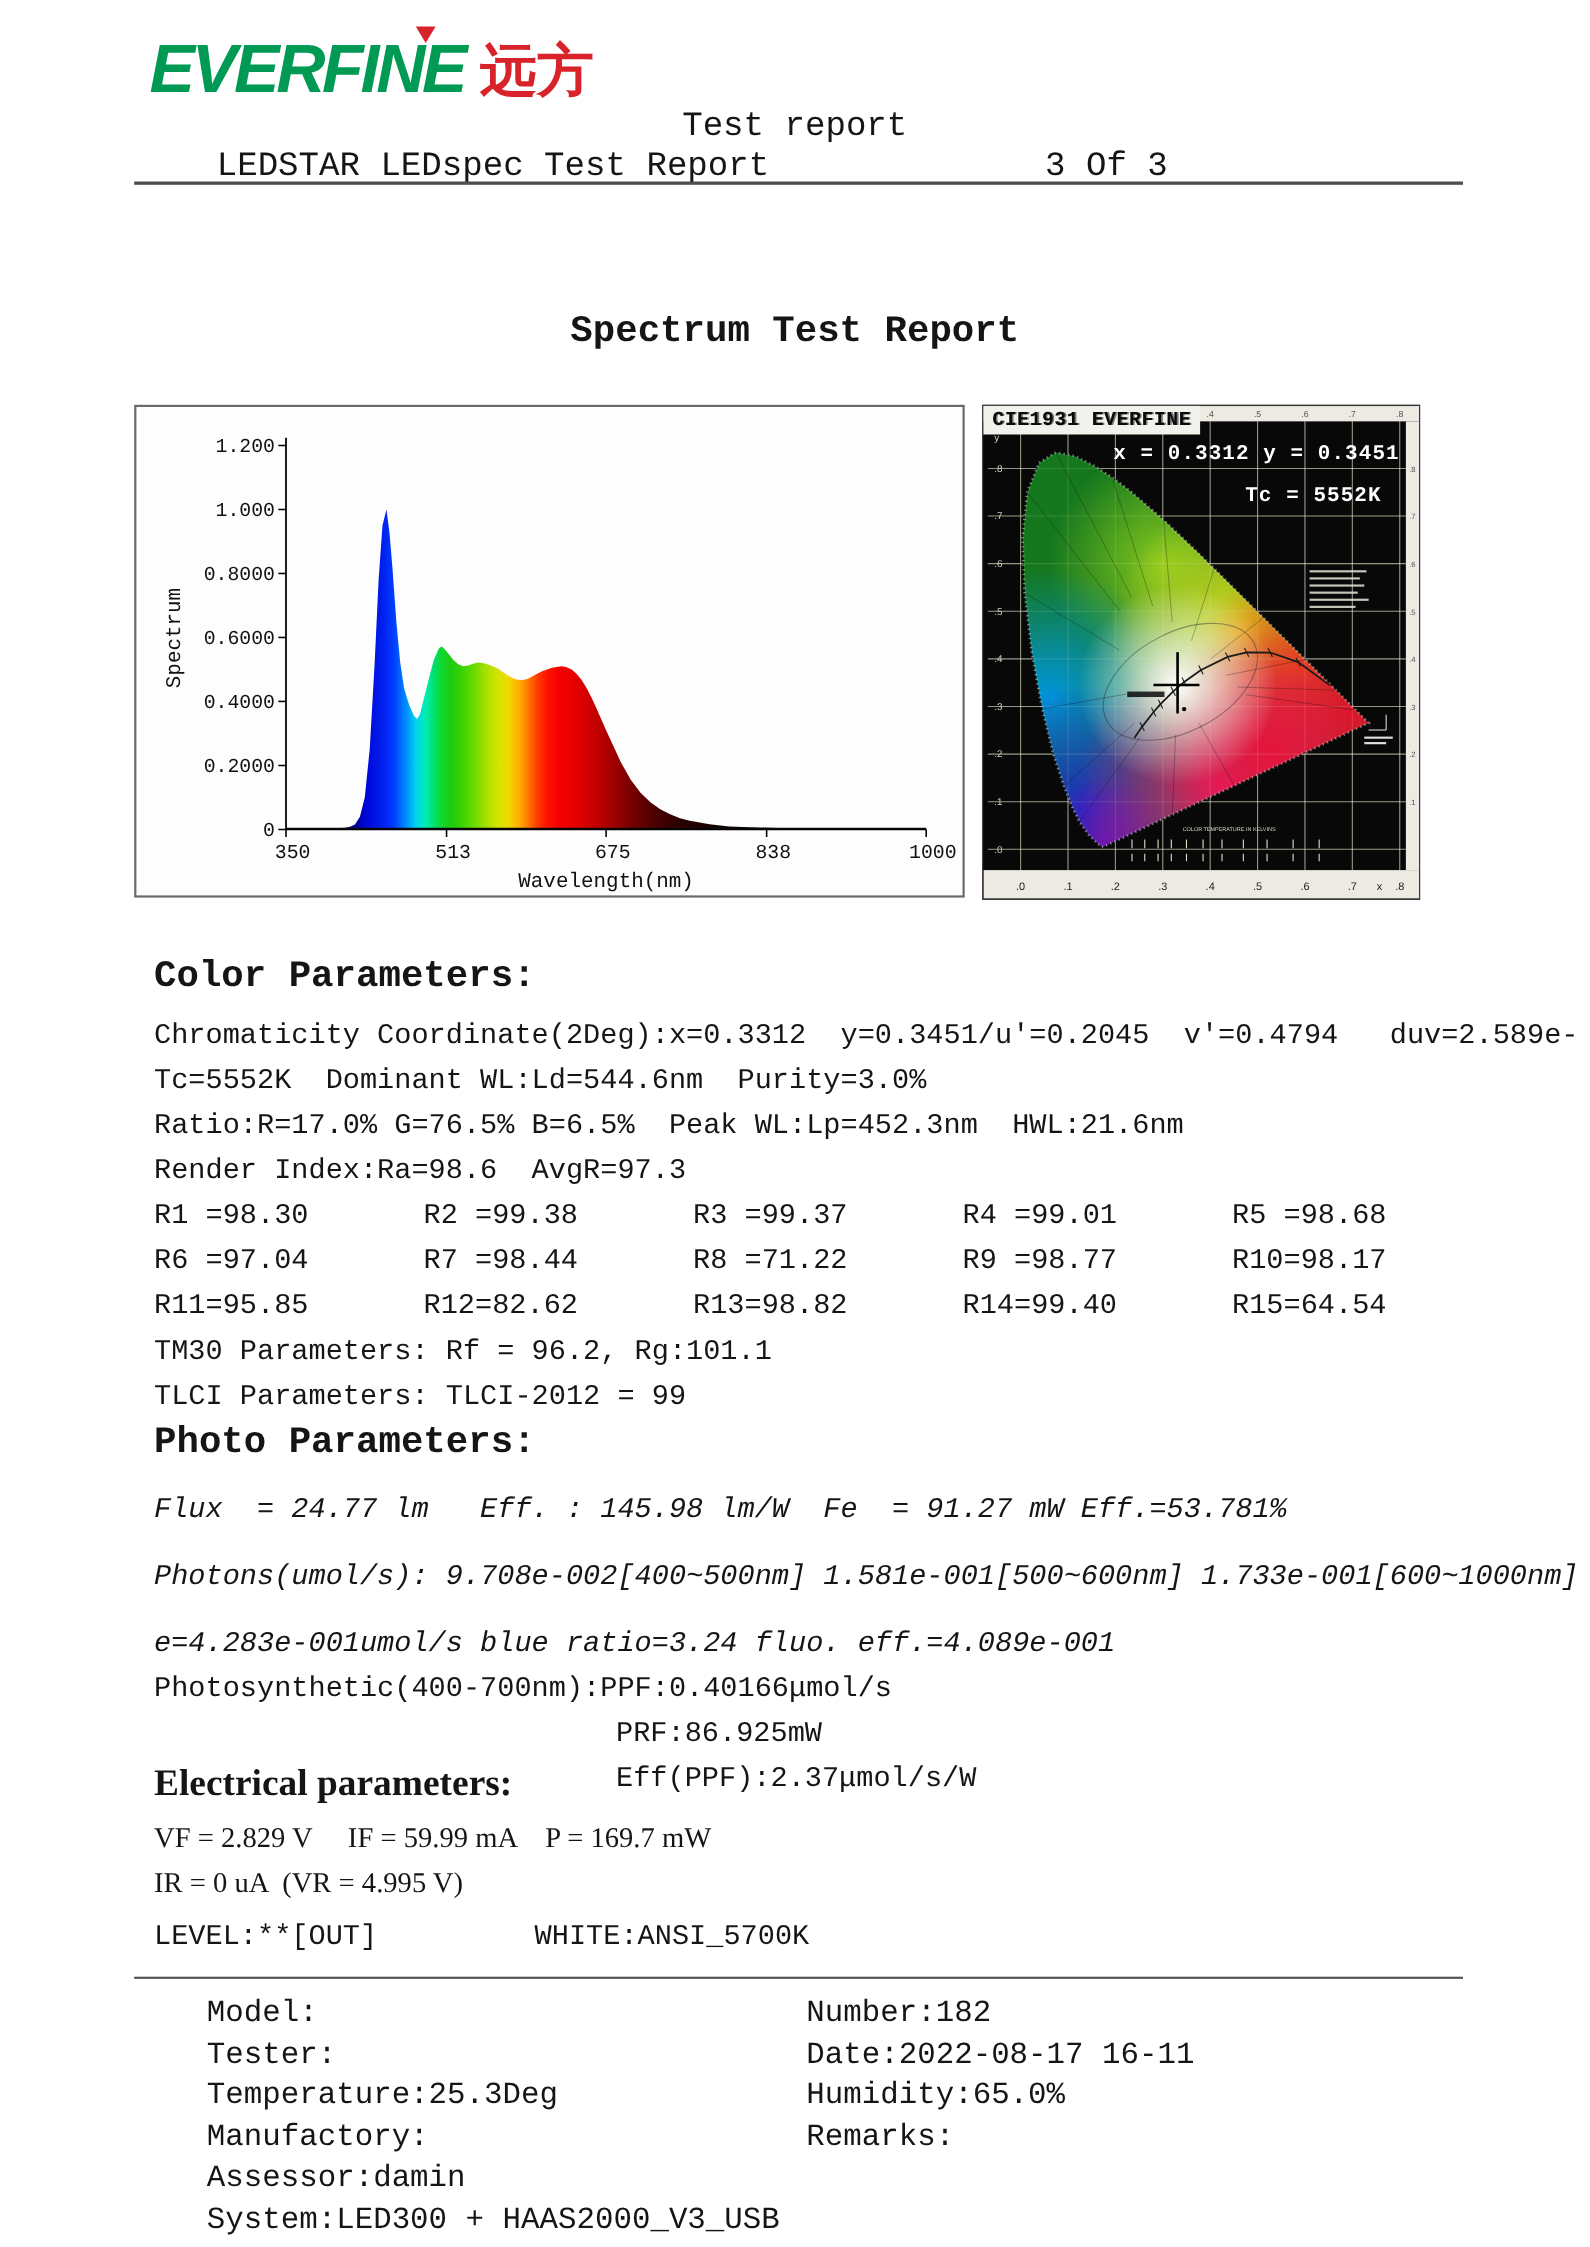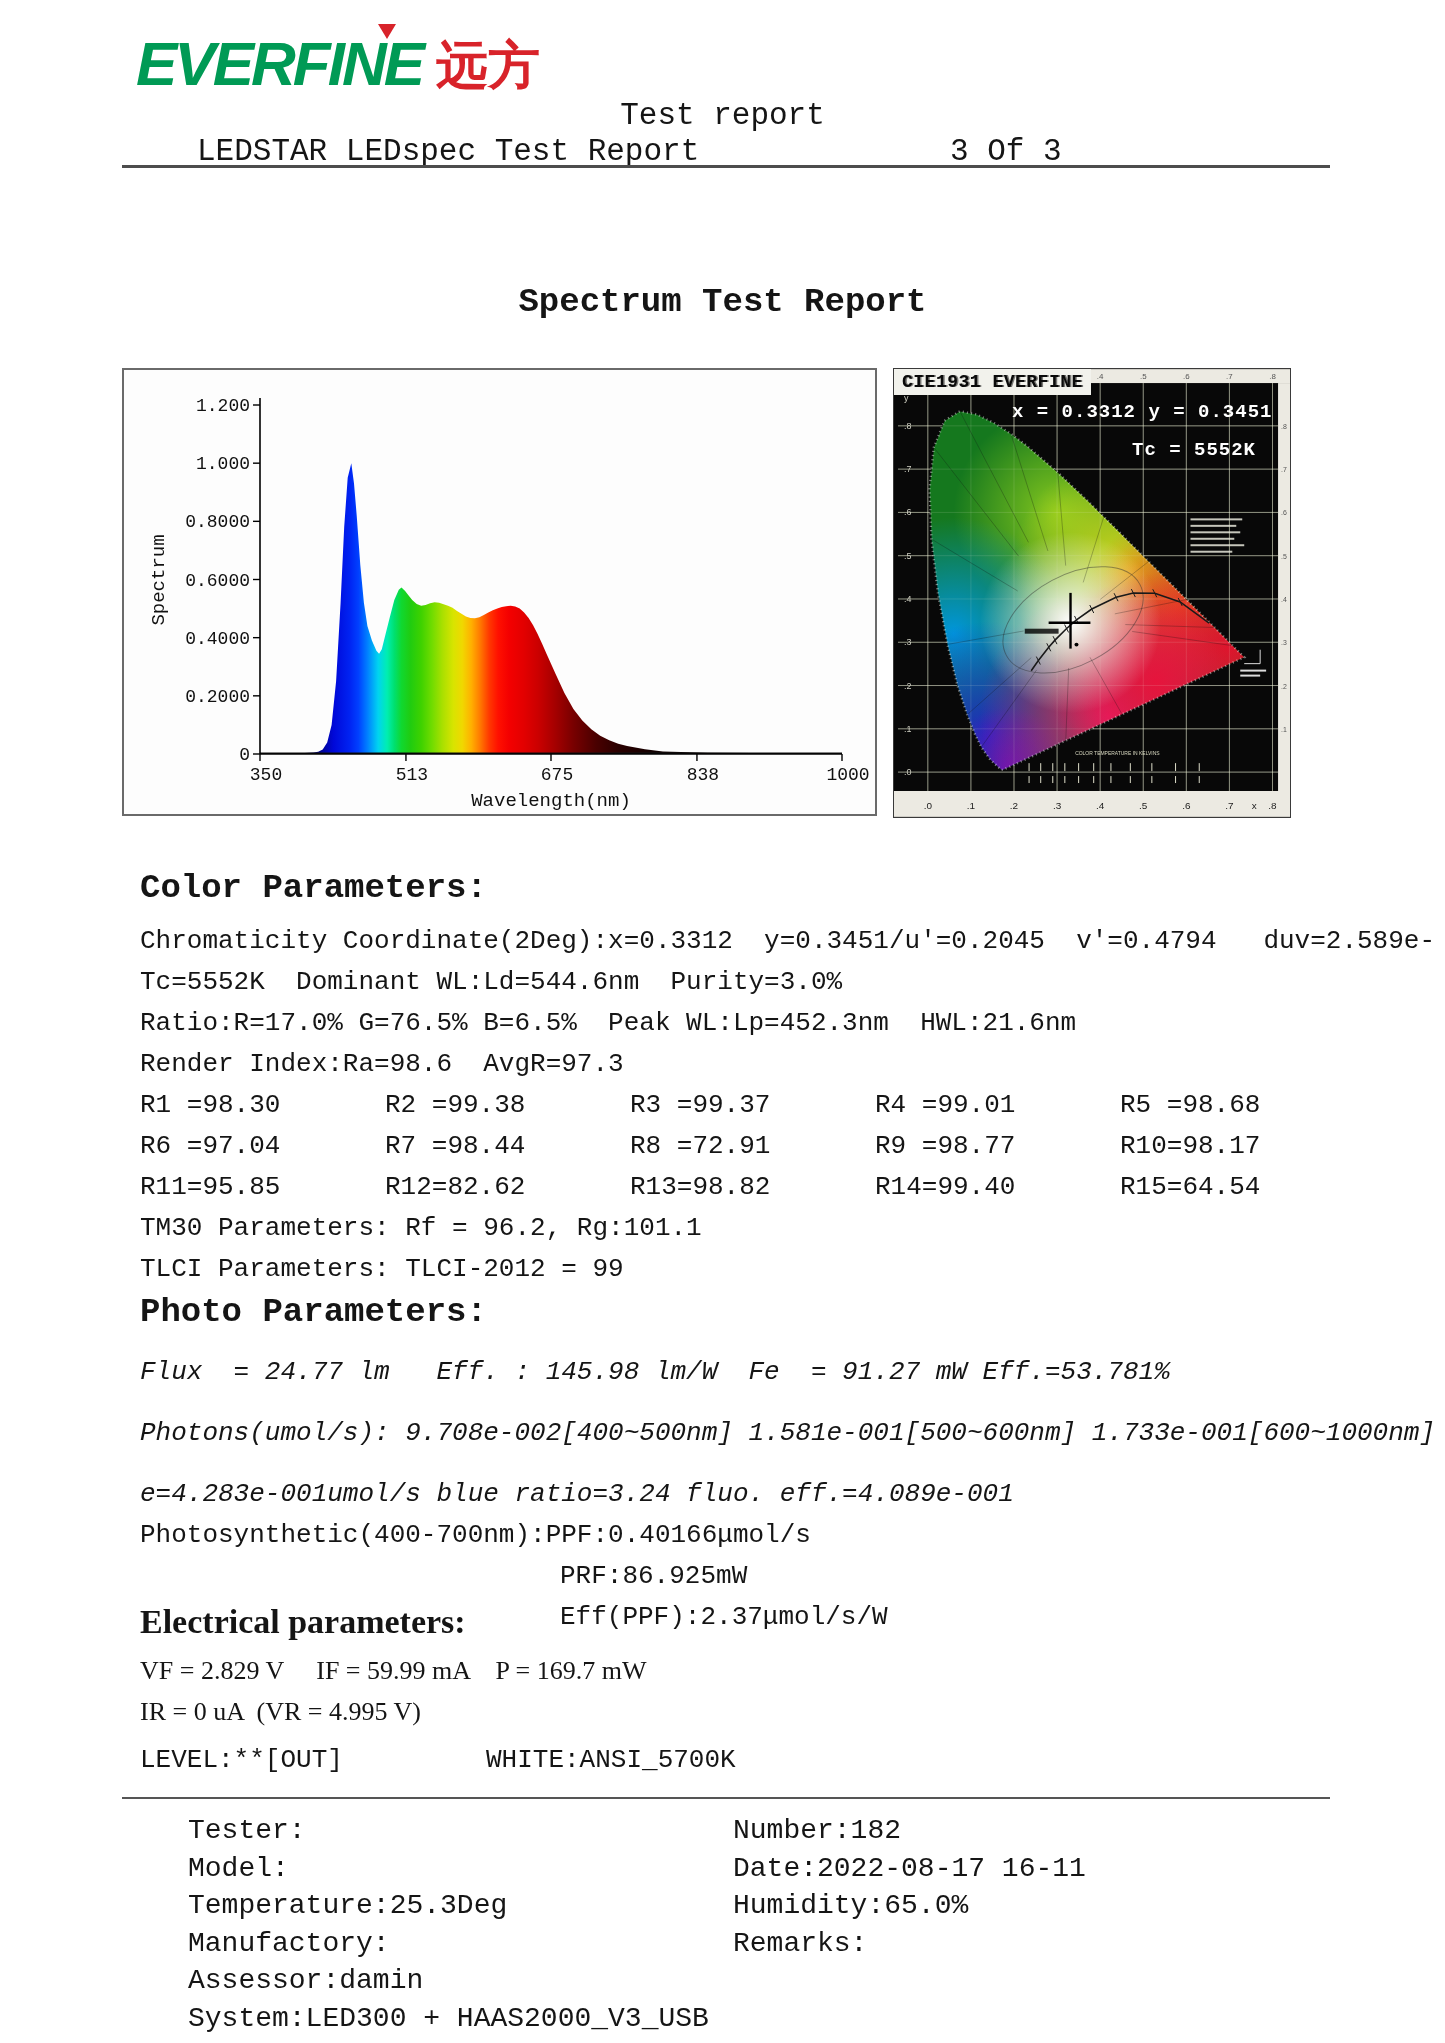--- a/index.html
+++ b/index.html
@@ -365,21 +365,21 @@
     <div class="r-row">
       <span class="r-cell">R1 =98.30</span>
       <span class="r-cell">R2 =99.38</span>
       <span class="r-cell">R3 =99.37</span>
       <span class="r-cell">R4 =99.01</span>
       <span class="r-cell">R5 =98.68</span>
     </div>
     <div class="r-row">
       <span class="r-cell">R6 =97.04</span>
       <span class="r-cell">R7 =98.44</span>
-      <span class="r-cell">R8 =72.91</span>
+      <span class="r-cell">R8 =71.22</span>
       <span class="r-cell">R9 =98.77</span>
       <span class="r-cell">R10=98.17</span>
     </div>
     <div class="r-row">
       <span class="r-cell">R11=95.85</span>
       <span class="r-cell">R12=82.62</span>
       <span class="r-cell">R13=98.82</span>
       <span class="r-cell">R14=99.40</span>
       <span class="r-cell">R15=64.54</span>
     </div>
@@ -401,22 +401,22 @@
     <div class="sec-heading" style="margin-bottom:8px;">Electrical parameters:</div>
     <div class="bline">VF = 2.829 V     IF = 59.99 mA    P = 169.7 mW</div>
     <div class="bline">IR = 0 uA  (VR = 4.995 V)</div>
   </div>
   <div class="lvl-left">LEVEL:**[OUT]</div>
   <div class="lvl-right">WHITE:ANSI_5700K</div>
 
   <div class="divider"></div>
 
   <div class="footer-left">
+    <div class="fline">Model:</div>
     <div class="fline">Tester:</div>
-    <div class="fline">Model:</div>
     <div class="fline">Temperature:25.3Deg</div>
     <div class="fline">Manufactory:</div>
     <div class="fline">Assessor:damin</div>
     <div class="fline">System:LED300 + HAAS2000_V3_USB</div>
   </div>
   <div class="footer-right">
     <div class="fline">Number:182</div>
     <div class="fline">Date:2022-08-17 16-11</div>
     <div class="fline">Humidity:65.0%</div>
     <div class="fline">Remarks:</div>

